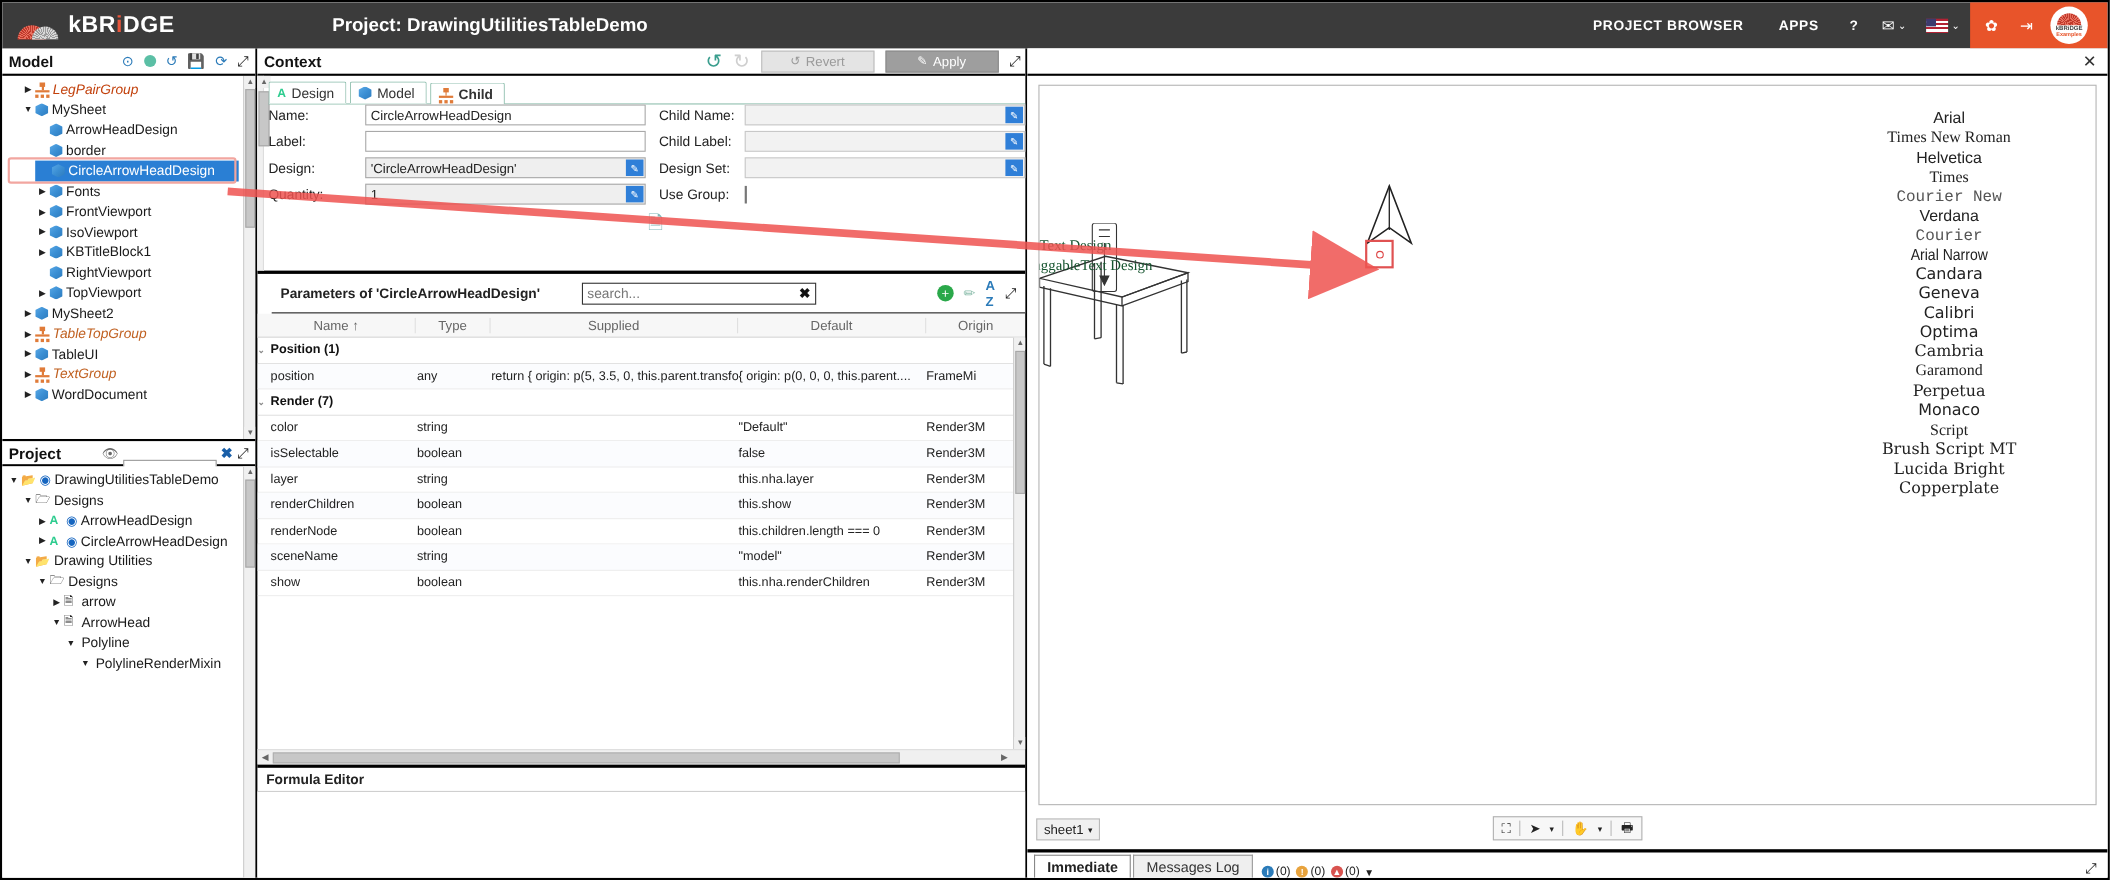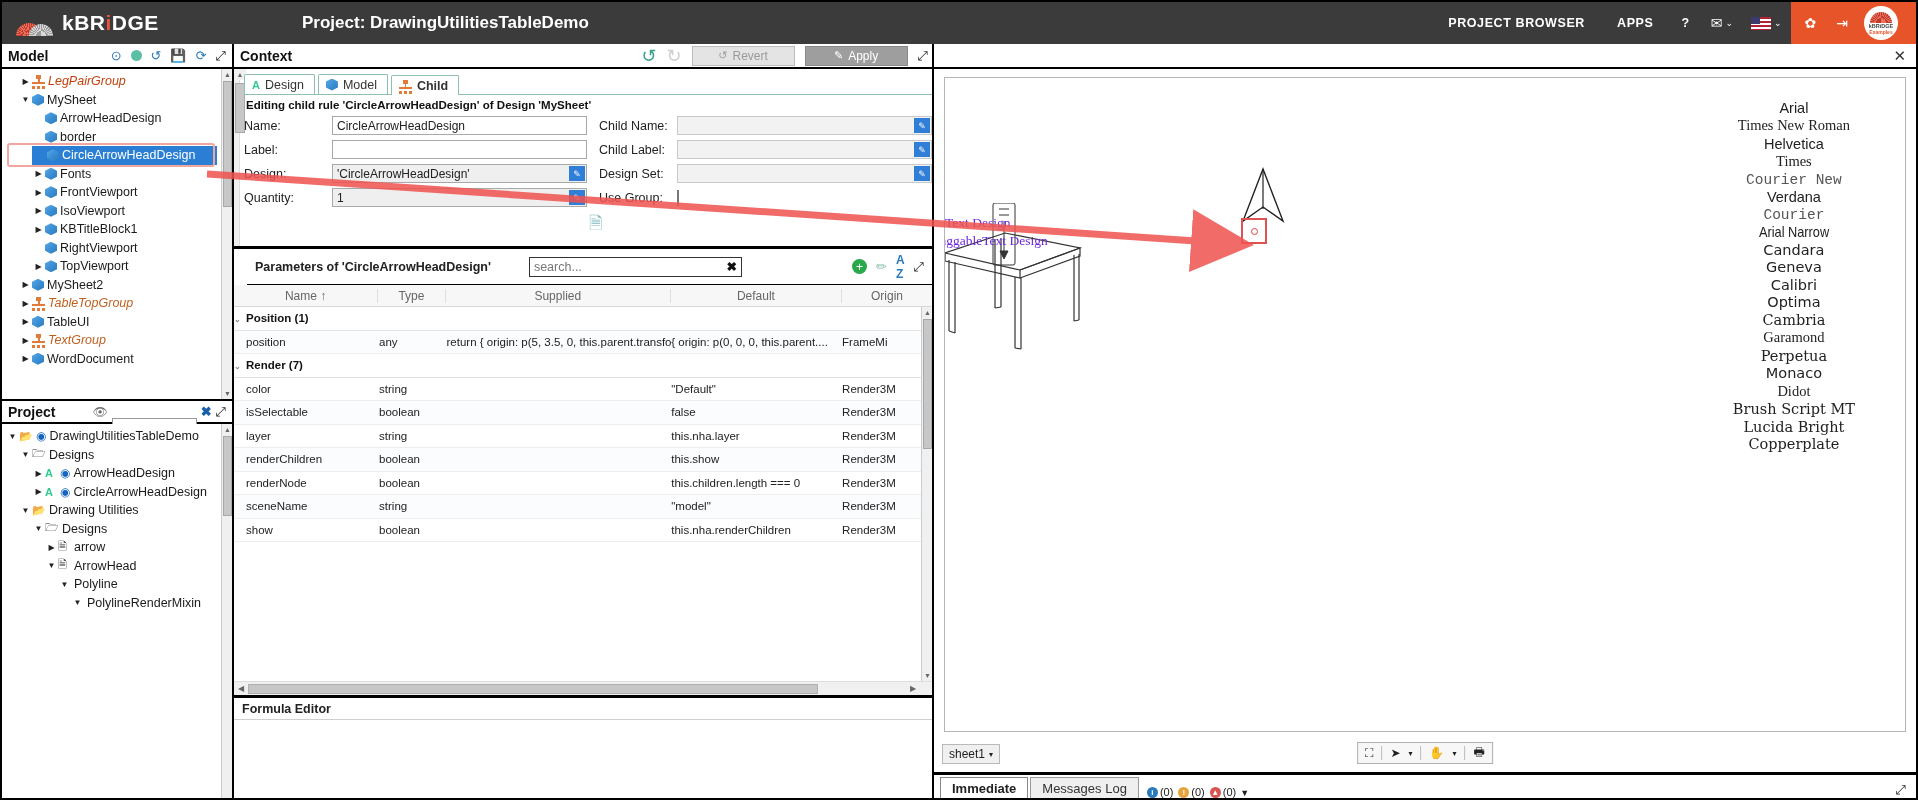--- a/index.html
+++ b/index.html
@@ -150,23 +150,23 @@
   .hs-a { width:14px; text-align:center; font-size:8px; color:#666;}
   .formula-head { height:22px; display:flex; align-items:center; padding:0 8px; font-weight:bold; font-size:12.5px; border-bottom:1px solid #cfcfcf;}
   .formula-body { background:#fff; }
 
   
   .right-col { flex:1; display:flex; flex-direction:column; min-height:0; position:relative; background:#fff;}
   .rc-top { height:25px; border-bottom:2px solid #000; display:flex; align-items:center; justify-content:flex-end; padding-right:10px; }
   .close-x { font-size:15px; color:#333; cursor:pointer;}
   .canvas-wrap { flex:1; position:relative; background:#fff; padding:8px; min-height:0;}
   .canvas { position:absolute; left:10px; top:8px; right:10px; bottom:40px; border:1px solid #b5b5b5; background:#fff; overflow:hidden;}
-  .fontlist { position:absolute; right:50px; top:20px; text-align:center; color:#222; }
+  .fontlist { position:absolute; right:72px; top:20px; text-align:center; color:#222; }
   .fontlist div { margin:1.5px 0; font-size:14.5px; }
-  .txt-label { position:absolute; font-size:13.5px; color:#6d28d9; font-family:"Liberation Serif", serif;}
+  .txt-label { position:absolute; font-size:13.5px; color:#14532d; font-family:"Liberation Serif", serif;}
   .sheet-tab { position:absolute; left:8px; bottom:8px; height:20px; background:#f0f0f0; border:1px solid #b9b9b9; font-size:12px;
       display:flex; align-items:center; padding:0 6px; gap:4px; color:#222; }
   .vp-tools { position:absolute; left:50%; transform:translateX(-50%); bottom:8px; height:22px; background:#f7f7f7;
       border:1px solid #b0b0b0; display:flex; align-items:center; gap:8px; padding:0 7px; font-size:12px; color:#222;}
   .vp-tools span { cursor:pointer; }
 
   .bottom-bar { height:26px; flex:0 0 26px; border-top:3px solid #000; display:flex; align-items:flex-end; padding-left:6px; background:#fff; position:relative;}
   .bb-tab { height:21px; padding:0 11px; font-size:13px; display:flex; align-items:center; background:#fff; border:1px solid #999; border-bottom:none; cursor:pointer;}
   .bb-tab.active { font-weight:bold; border-color:#888;}
   .bb-tab.inactive { background:#efefef; color:#333; margin-left:2px;}
@@ -432,21 +432,20 @@
                 <span class="cube"></span>
                 <span>Model</span>
               </div>
               <div class="tab active">
                 <span class="grp">
                   <i></i>
                 </span>
                 <span>Child</span>
               </div>
             </div>
-          <div class="editing-line">Editing child rule 'CircleArrowHeadDesign' of Design 'MySheet'</div>
 
           <div class="form-grid">
             <div class="flabel">Name:</div>
             <div class="finput">
                 <span>CircleArrowHeadDesign</span>
               </div>
             <div class="flabel" style="padding-left:12px">Child Name:</div>
             <div class="finput readonly">
               <span></span>
                 <span class="pen">✎</span>
@@ -643,21 +642,21 @@
               <div style="font-family: &quot;Liberation Mono&quot;, monospace; color: rgb(85, 85, 85);">Courier</div>
               <div style="font-family: &quot;Liberation Sans&quot;, sans-serif; transform: scaleX(0.88);">Arial Narrow</div>
               <div style="font-family: &quot;DejaVu Sans&quot;, sans-serif;">Candara</div>
               <div style="font-family: &quot;DejaVu Sans&quot;, sans-serif;">Geneva</div>
               <div style="font-family: &quot;DejaVu Sans&quot;, sans-serif;">Calibri</div>
               <div style="font-family: &quot;DejaVu Sans&quot;, sans-serif;">Optima</div>
               <div style="font-family: &quot;DejaVu Serif&quot;, serif;">Cambria</div>
               <div style="font-family: &quot;Liberation Serif&quot;, serif;">Garamond</div>
               <div style="font-family: &quot;DejaVu Serif&quot;, serif;">Perpetua</div>
               <div style="font-family: &quot;DejaVu Sans&quot;, sans-serif;">Monaco</div>
-              <div style="font-family: &quot;Liberation Serif&quot;, serif;">Didot</div>
+              <div style="font-family: &quot;Liberation Serif&quot;, serif;">Script</div>
               <div style="font-family: &quot;DejaVu Serif&quot;, serif;">Brush Script MT</div>
               <div style="font-family: &quot;DejaVu Serif&quot;, serif;">Lucida Bright</div>
               <div style="font-family: &quot;DejaVu Serif&quot;, serif;">Copperplate</div>
             </div>
           <div id="canvas-labels">
               <div class="txt-label" style="left: 0px; top: 137px;">Text Design</div>
               <div class="txt-label" style="left: -16px; top: 155px;">draggableText Design</div>
             </div>
         </div>
 

